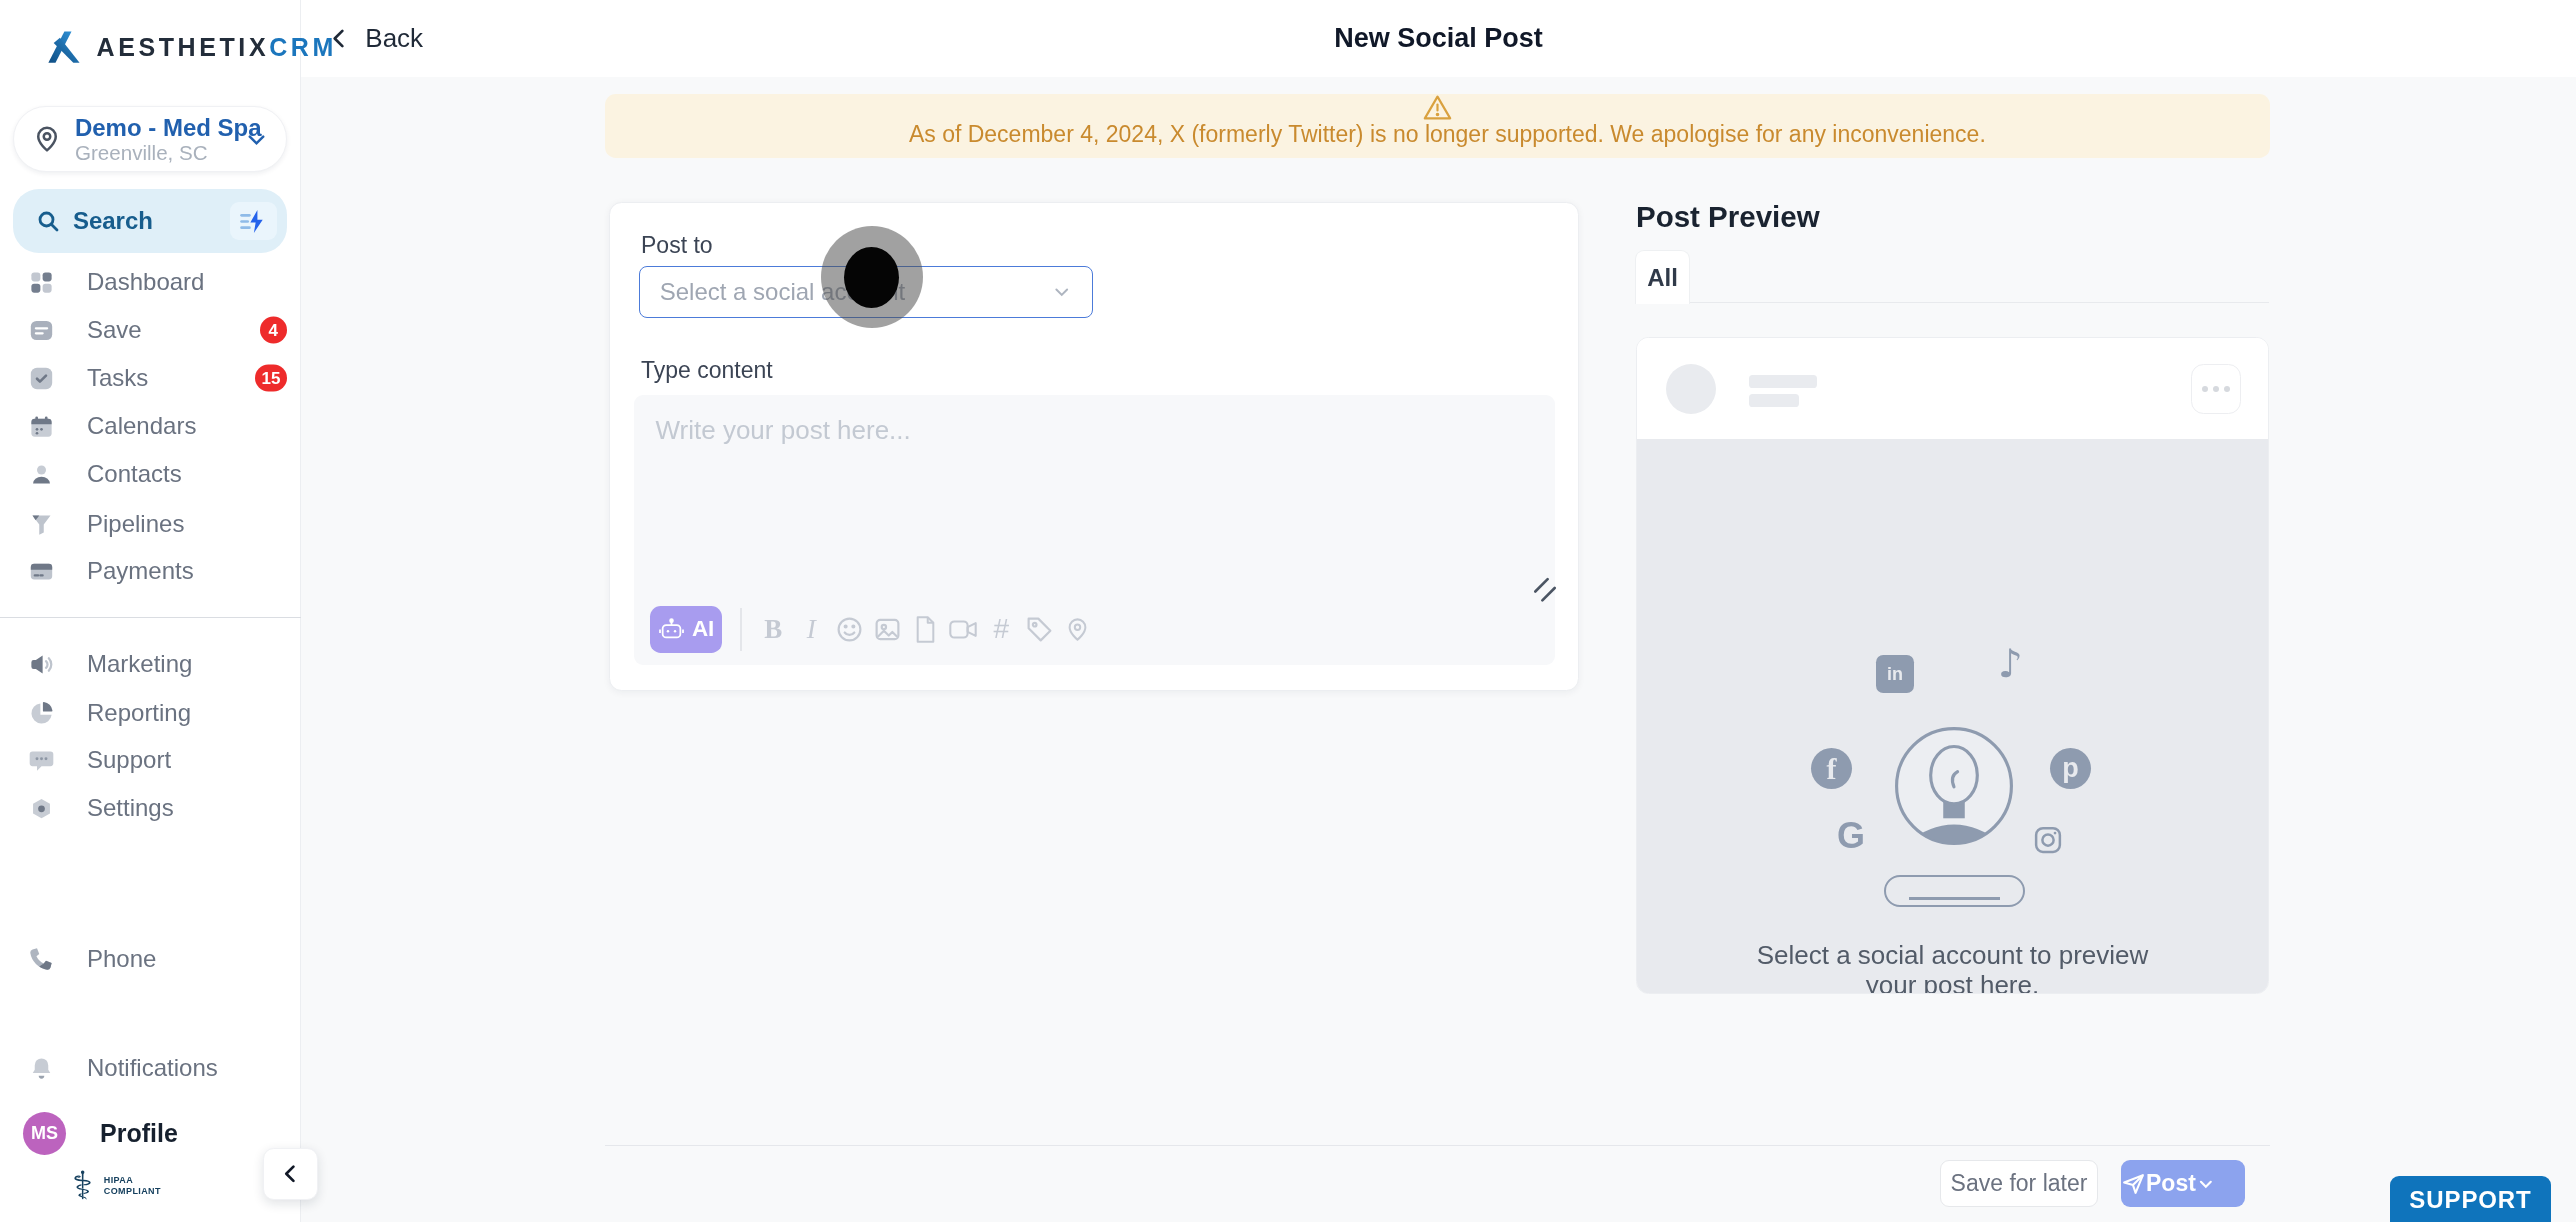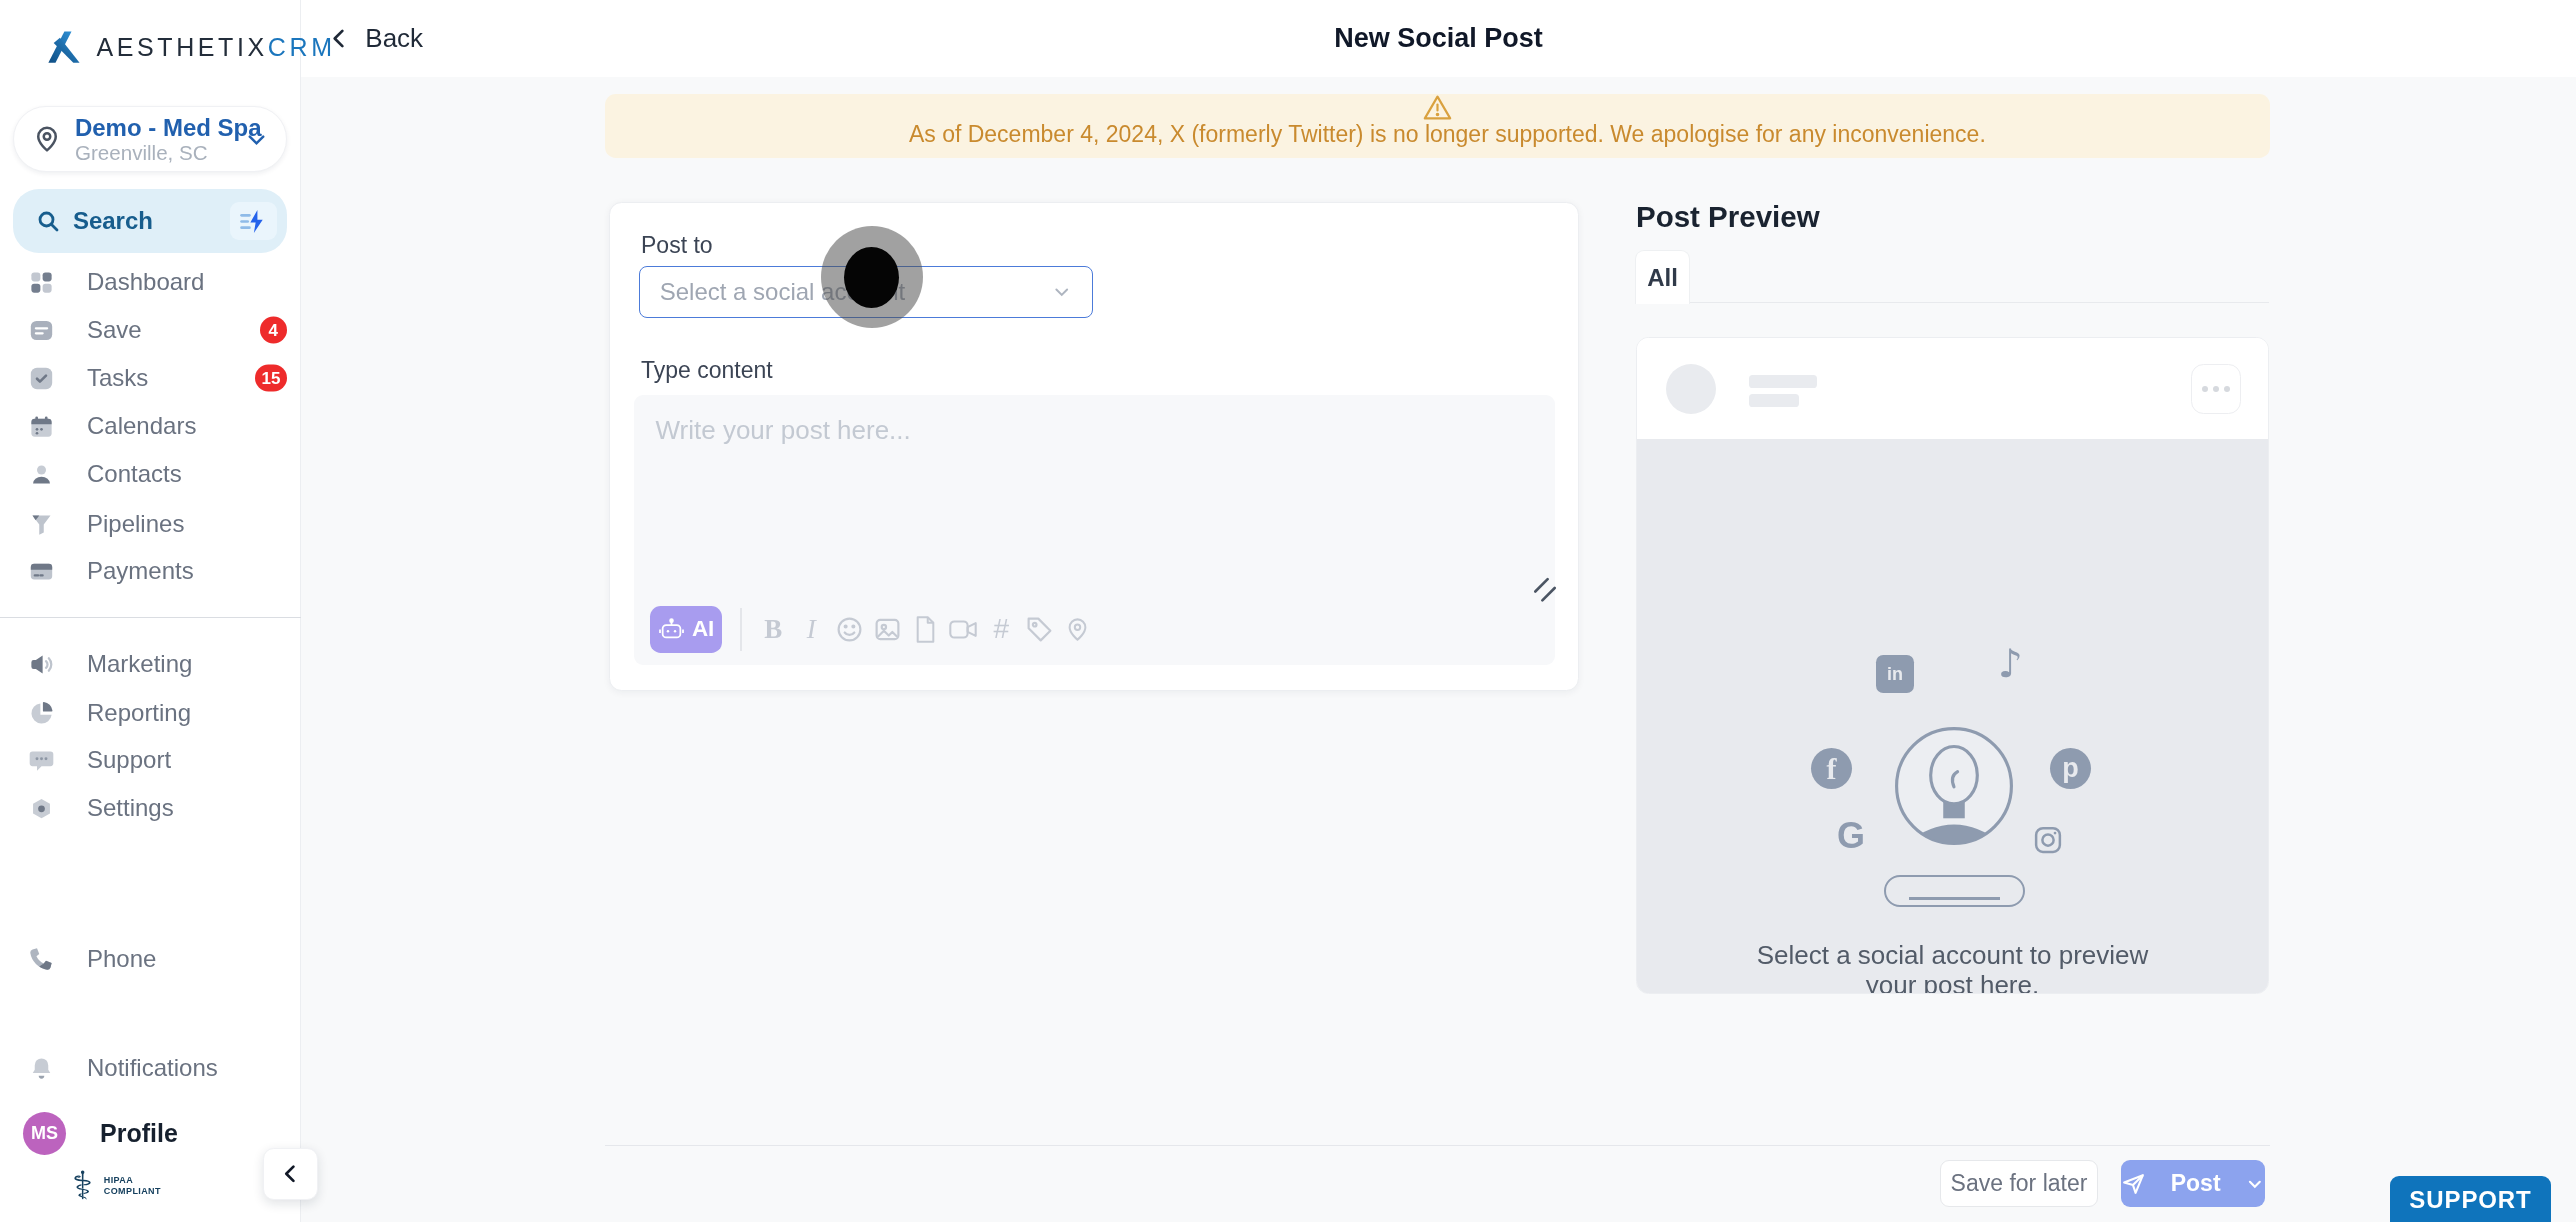--- a/index.html
+++ b/index.html
@@ -3,21 +3,21 @@
 <meta charset="utf-8">
 <style>
   * { margin:0; padding:0; box-sizing:border-box; }
   html,body { width:2576px; height:1223px; overflow:hidden; }
   body { font-family:"Liberation Sans","DejaVu Sans",sans-serif; background:#F8F9FA; }
   .page { position:relative; width:2576px; height:1223px; }
 
   
   .sidebar { position:absolute; left:0; top:0; width:301px; height:1223px; background:#FFFFFF; border-right:0.9px solid #ECEEF1; z-index:5; }
   .logo { position:absolute; left:43px; top:27px; display:flex; align-items:center; gap:12.5px; }
-  .logo-text { font-size:25px; font-weight:400; letter-spacing:3.6px; color:#232D3A; }
+  .logo-text { font-size:25px; font-weight:700; letter-spacing:3.6px; color:#232D3A; }
   .logo-text .crm { color:#1B76BD; }
   .loc-pill { position:absolute; left:13.4px; top:106px; width:274px; height:66px; background:#fff; border:0.9px solid #F0F1F4; border-radius:33px; box-shadow:0 1.8px 5.4px rgba(20,30,50,.07); display:flex; align-items:center; padding:0 18px; }
   .loc-texts { margin-left:12.5px; flex:1; min-width:0; }
   .loc-name { font-size:24px; font-weight:700; color:#2160AE; line-height:27px; white-space:nowrap; }
   .loc-sub { font-size:20.6px; color:#A9B1BC; line-height:23px; }
   .search-pill { position:absolute; left:13.4px; top:189px; width:274px; height:64px; background:#DFEFF8; border-radius:26px; display:flex; align-items:center; padding:0 10.7px 0 23px; cursor:pointer; }
   .search-label { font-size:24px; font-weight:700; color:#175D8D; margin-left:12.5px; flex:1; }
   .quick-btn { width:47px; height:38px; border-radius:9px; background:#EAF5FC; display:flex; align-items:center; justify-content:center; }
 
   .nav-item { position:absolute; left:0; width:301px; height:48px; display:flex; align-items:center; padding-left:28px; cursor:pointer; }
@@ -85,21 +85,21 @@
   .soc-g { font-size:36px; font-weight:700; }
   .soc-note { font-family:"DejaVu Sans",sans-serif; font-size:39px; font-weight:700; }
   .center-illu { position:absolute; left:256px; top:286px; width:122px; height:122px; }
   .pill-outline { position:absolute; left:247px; top:436px; width:141px; height:32px; border:2.7px solid #8E9BAF; border-radius:16px; }
   .pill-outline i { position:absolute; left:23px; bottom:5.4px; width:91px; height:2.7px; background:#8E9BAF; }
   .pc-msg { position:absolute; left:0; top:501px; width:100%; text-align:center; font-size:26px; color:#525B68; line-height:30px; }
 
   
   .footer-line { position:absolute; left:605px; top:1145px; width:1665px; height:0.9px; background:#E5E7EB; }
   .save-btn { position:absolute; left:1940px; top:1160px; width:158px; height:47px; background:#fff; border:0.9px solid #E6E8EB; border-radius:9px; font-size:23px; color:#6B7280; display:flex; align-items:center; justify-content:center; cursor:pointer; }
-  .post-btn { position:absolute; left:2121px; top:1160px; width:144px; height:47px; background:#8CA3EE; border-radius:9px; display:flex; align-items:center; justify-content:space-between; gap:9px; cursor:pointer; }
+  .post-btn { position:absolute; left:2121px; top:1160px; width:124px; height:47px; background:#8CA3EE; border-radius:9px; display:flex; align-items:center; justify-content:flex-start; cursor:pointer; }
   .post-label { color:#fff; font-size:23px; font-weight:700; }
   .support-btn { position:absolute; left:2390px; top:1176px; width:161px; height:47px; background:#0F74BC; border-radius:9px 9px 0 0; color:#fff; font-size:24px; font-weight:700; letter-spacing:0.9px; display:flex; align-items:center; justify-content:center; cursor:pointer; z-index:8; }
 
   svg { display:block; }
 </style>
 </head>
 <body>
 
 <div class="page">
 

